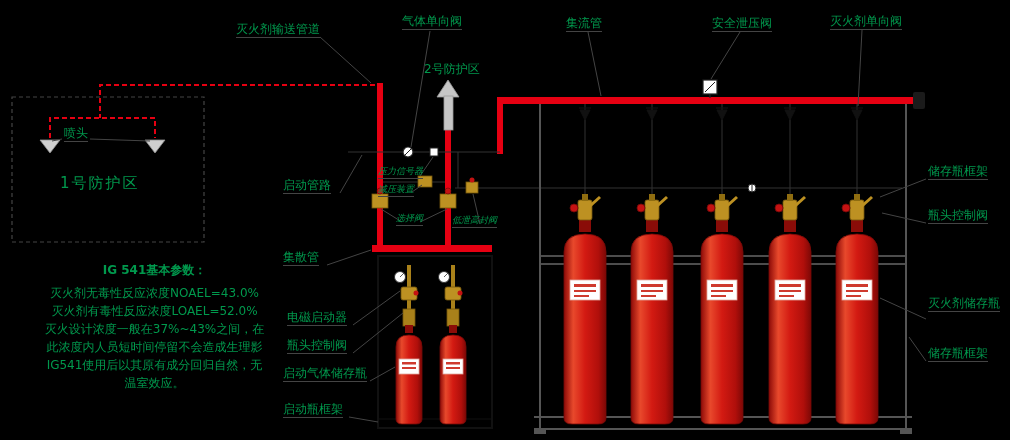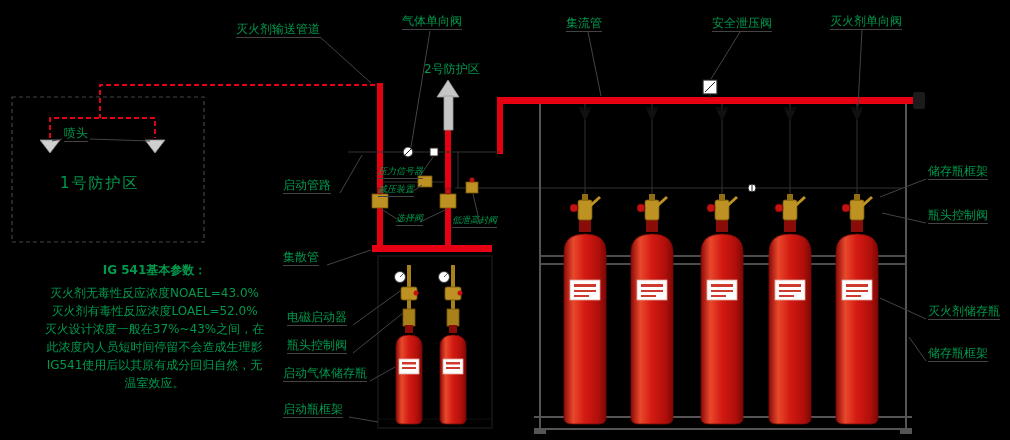--- a/index.html
+++ b/index.html
@@ -183,21 +183,21 @@
 </svg>
 
 <div class="lbl u" style="left:236px;top:22px">灭火剂输送管道</div>
 <div class="lbl u" style="left:402px;top:14px">气体单向阀</div>
 <div class="lbl" style="left:424px;top:62px">2号防护区</div>
 <div class="lbl u" style="left:566px;top:16px">集流管</div>
 <div class="lbl u" style="left:712px;top:16px">安全泄压阀</div>
 <div class="lbl u" style="left:830px;top:14px">灭火剂单向阀</div>
 <div class="lbl u" style="left:928px;top:164px">储存瓶框架</div>
 <div class="lbl u" style="left:928px;top:208px">瓶头控制阀</div>
-<div class="lbl u" style="left:928px;top:304px">灭火剂储存瓶</div>
+<div class="lbl u" style="left:928px;top:296px">灭火剂储存瓶</div>
 <div class="lbl u" style="left:928px;top:346px">储存瓶框架</div>
 <div class="lbl u" style="left:64px;top:126px">喷头</div>
 <div class="lbl big" style="left:60px;top:176px">1号防护区</div>
 <div class="lbl u" style="left:283px;top:178px">启动管路</div>
 <div class="lbl u" style="left:283px;top:250px">集散管</div>
 <div class="lbl u" style="left:287px;top:310px">电磁启动器</div>
 <div class="lbl u" style="left:287px;top:338px">瓶头控制阀</div>
 <div class="lbl u" style="left:283px;top:366px">启动气体储存瓶</div>
 <div class="lbl u" style="left:283px;top:402px">启动瓶框架</div>
 <div class="lbl sm u" style="left:378px;top:166px">压力信号器</div>

